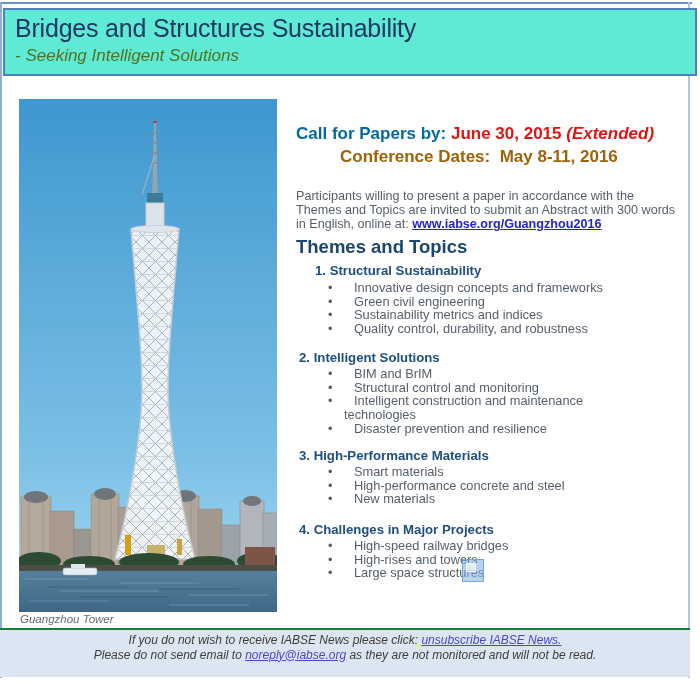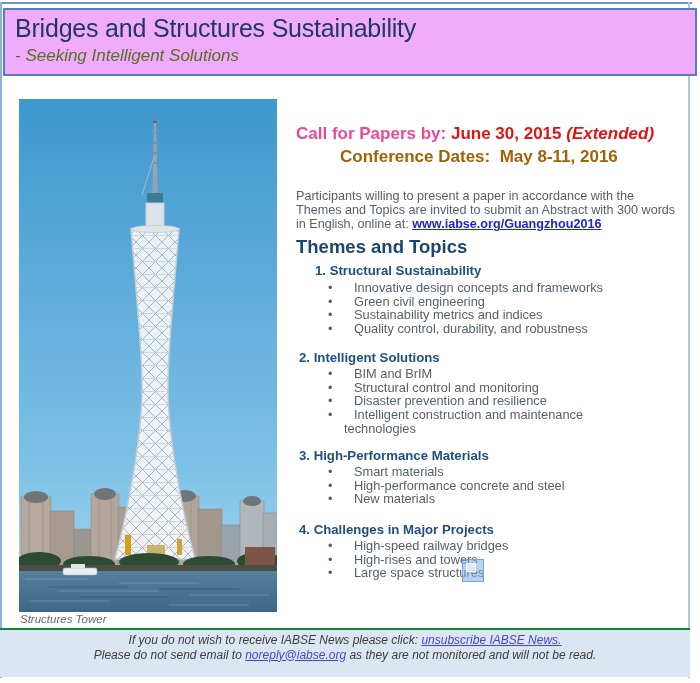--- a/index.html
+++ b/index.html
@@ -9,33 +9,33 @@
     overflow:hidden;
   }
   
   .line-top{position:absolute;left:0;top:2px;width:692px;height:2px;background:#6a95c8;}
   .line-left{position:absolute;left:0;top:2px;width:2px;height:676px;background:#8fb0d9;}
   .line-right{position:absolute;left:688px;top:2px;width:2px;height:676px;background:#b0c7e4;}
 
   
   .header-box{
     position:absolute;left:3px;top:8px;width:680px;height:61px;
-    background:#f0abfc;border:2px solid #4f81bd;padding:3px 0 0 10px;
+    background:#5eead4;border:2px solid #4f81bd;padding:3px 0 0 10px;
   }
   .page-title{font-size:25px;line-height:31px;font-weight:400;color:#1f3864;letter-spacing:-0.2px;}
   .page-subtitle{font-size:17px;line-height:22px;font-style:italic;color:#55701f;margin-top:1px;}
 
   
   .photo{position:absolute;left:19px;top:99px;width:258px;height:513px;}
   .photo svg{display:block;width:100%;height:100%;}
   .photo-caption{position:absolute;left:20px;top:613px;font-size:11.5px;font-style:italic;color:#636b73;}
 
   
   .call-line1{position:absolute;left:296px;top:124px;font-size:17px;font-weight:bold;white-space:nowrap;}
-  .call-label{color:#ec4899;margin-top:28px;}
+  .call-label{color:#0369a1;margin-top:28px;}
   .call-date{color:#e21313;}
   .call-extended{color:#e21313;font-style:italic;}
   .call-line2{position:absolute;left:296px;top:147px;font-size:17px;font-weight:bold;color:#a16207;white-space:nowrap;margin-left:44px;}
 
   .abstract-para{position:absolute;left:296px;top:176px;width:392px;font-size:12.6px;line-height:14.3px;color:#555f6b;}
   .link-bold{color:#2323cf;font-weight:bold;text-decoration:underline;cursor:pointer;}
 
   .themes-heading{position:absolute;left:296px;top:236px;font-size:18.5px;font-weight:bold;color:#1c466f;}
 
   .section-title{position:absolute;left:299px;font-size:13.2px;font-weight:bold;color:#205081;white-space:nowrap;}
@@ -161,21 +161,21 @@
       <g stroke="#7ba3bd" stroke-width="1" opacity="0.6">
         <path d="M6,480 H70 M100,484 H180 M40,492 H140 M170,496 H250 M10,502 H90 M150,506 H230"></path>
       </g>
       <g stroke="#2e4a5e" stroke-width="1" opacity="0.5">
         <path d="M30,488 H110 M140,490 H220 M60,498 H150"></path>
       </g>
       <rect x="44" y="469" width="34" height="7" rx="2" fill="#e8eef2" stroke="#9fb0ba" stroke-width="0.6"></rect>
       <rect x="52" y="465" width="14" height="4" fill="#dde6ea"></rect>
     </svg>
   </div>
-  <div class="photo-caption">Structures Tower</div>
+  <div class="photo-caption">Guangzhou Tower</div>
 
   <div class="call-line1">
     <span class="call-label">Call for Papers by: </span><span class="call-date">June 30, 2015 </span><span class="call-extended">(Extended)</span>
   </div>
   <div class="call-line2">Conference Dates:&nbsp; May 8-11, 2016</div>
 
   <p class="abstract-para">
     <span>Participants willing to present a paper in accordance with the</span><br>
     <span>Themes and Topics are invited to submit an Abstract with 300 words</span><br>
     <span>in English, online at: </span><a class="link-bold">www.iabse.org/Guangzhou2016</a>
@@ -188,22 +188,22 @@
     <li>Innovative design concepts and frameworks</li>
     <li>Green civil engineering</li>
     <li>Sustainability metrics and indices</li>
     <li>Quality control, durability, and robustness</li>
   </ul>
 
   <div class="section-title t2">2. Intelligent Solutions</div>
   <ul class="topic-list l2">
     <li>BIM and BrIM</li>
     <li>Structural control and monitoring</li>
+    <li>Intelligent construction and maintenance technologies</li>
     <li>Disaster prevention and resilience</li>
-    <li>Intelligent construction and maintenance technologies</li>
   </ul>
 
   <div class="section-title t3">3. High-Performance Materials</div>
   <ul class="topic-list l3">
     <li>Smart materials</li>
     <li>High-performance concrete and steel</li>
     <li>New materials</li>
   </ul>
 
   <div class="section-title t4">4. Challenges in Major Projects</div>

